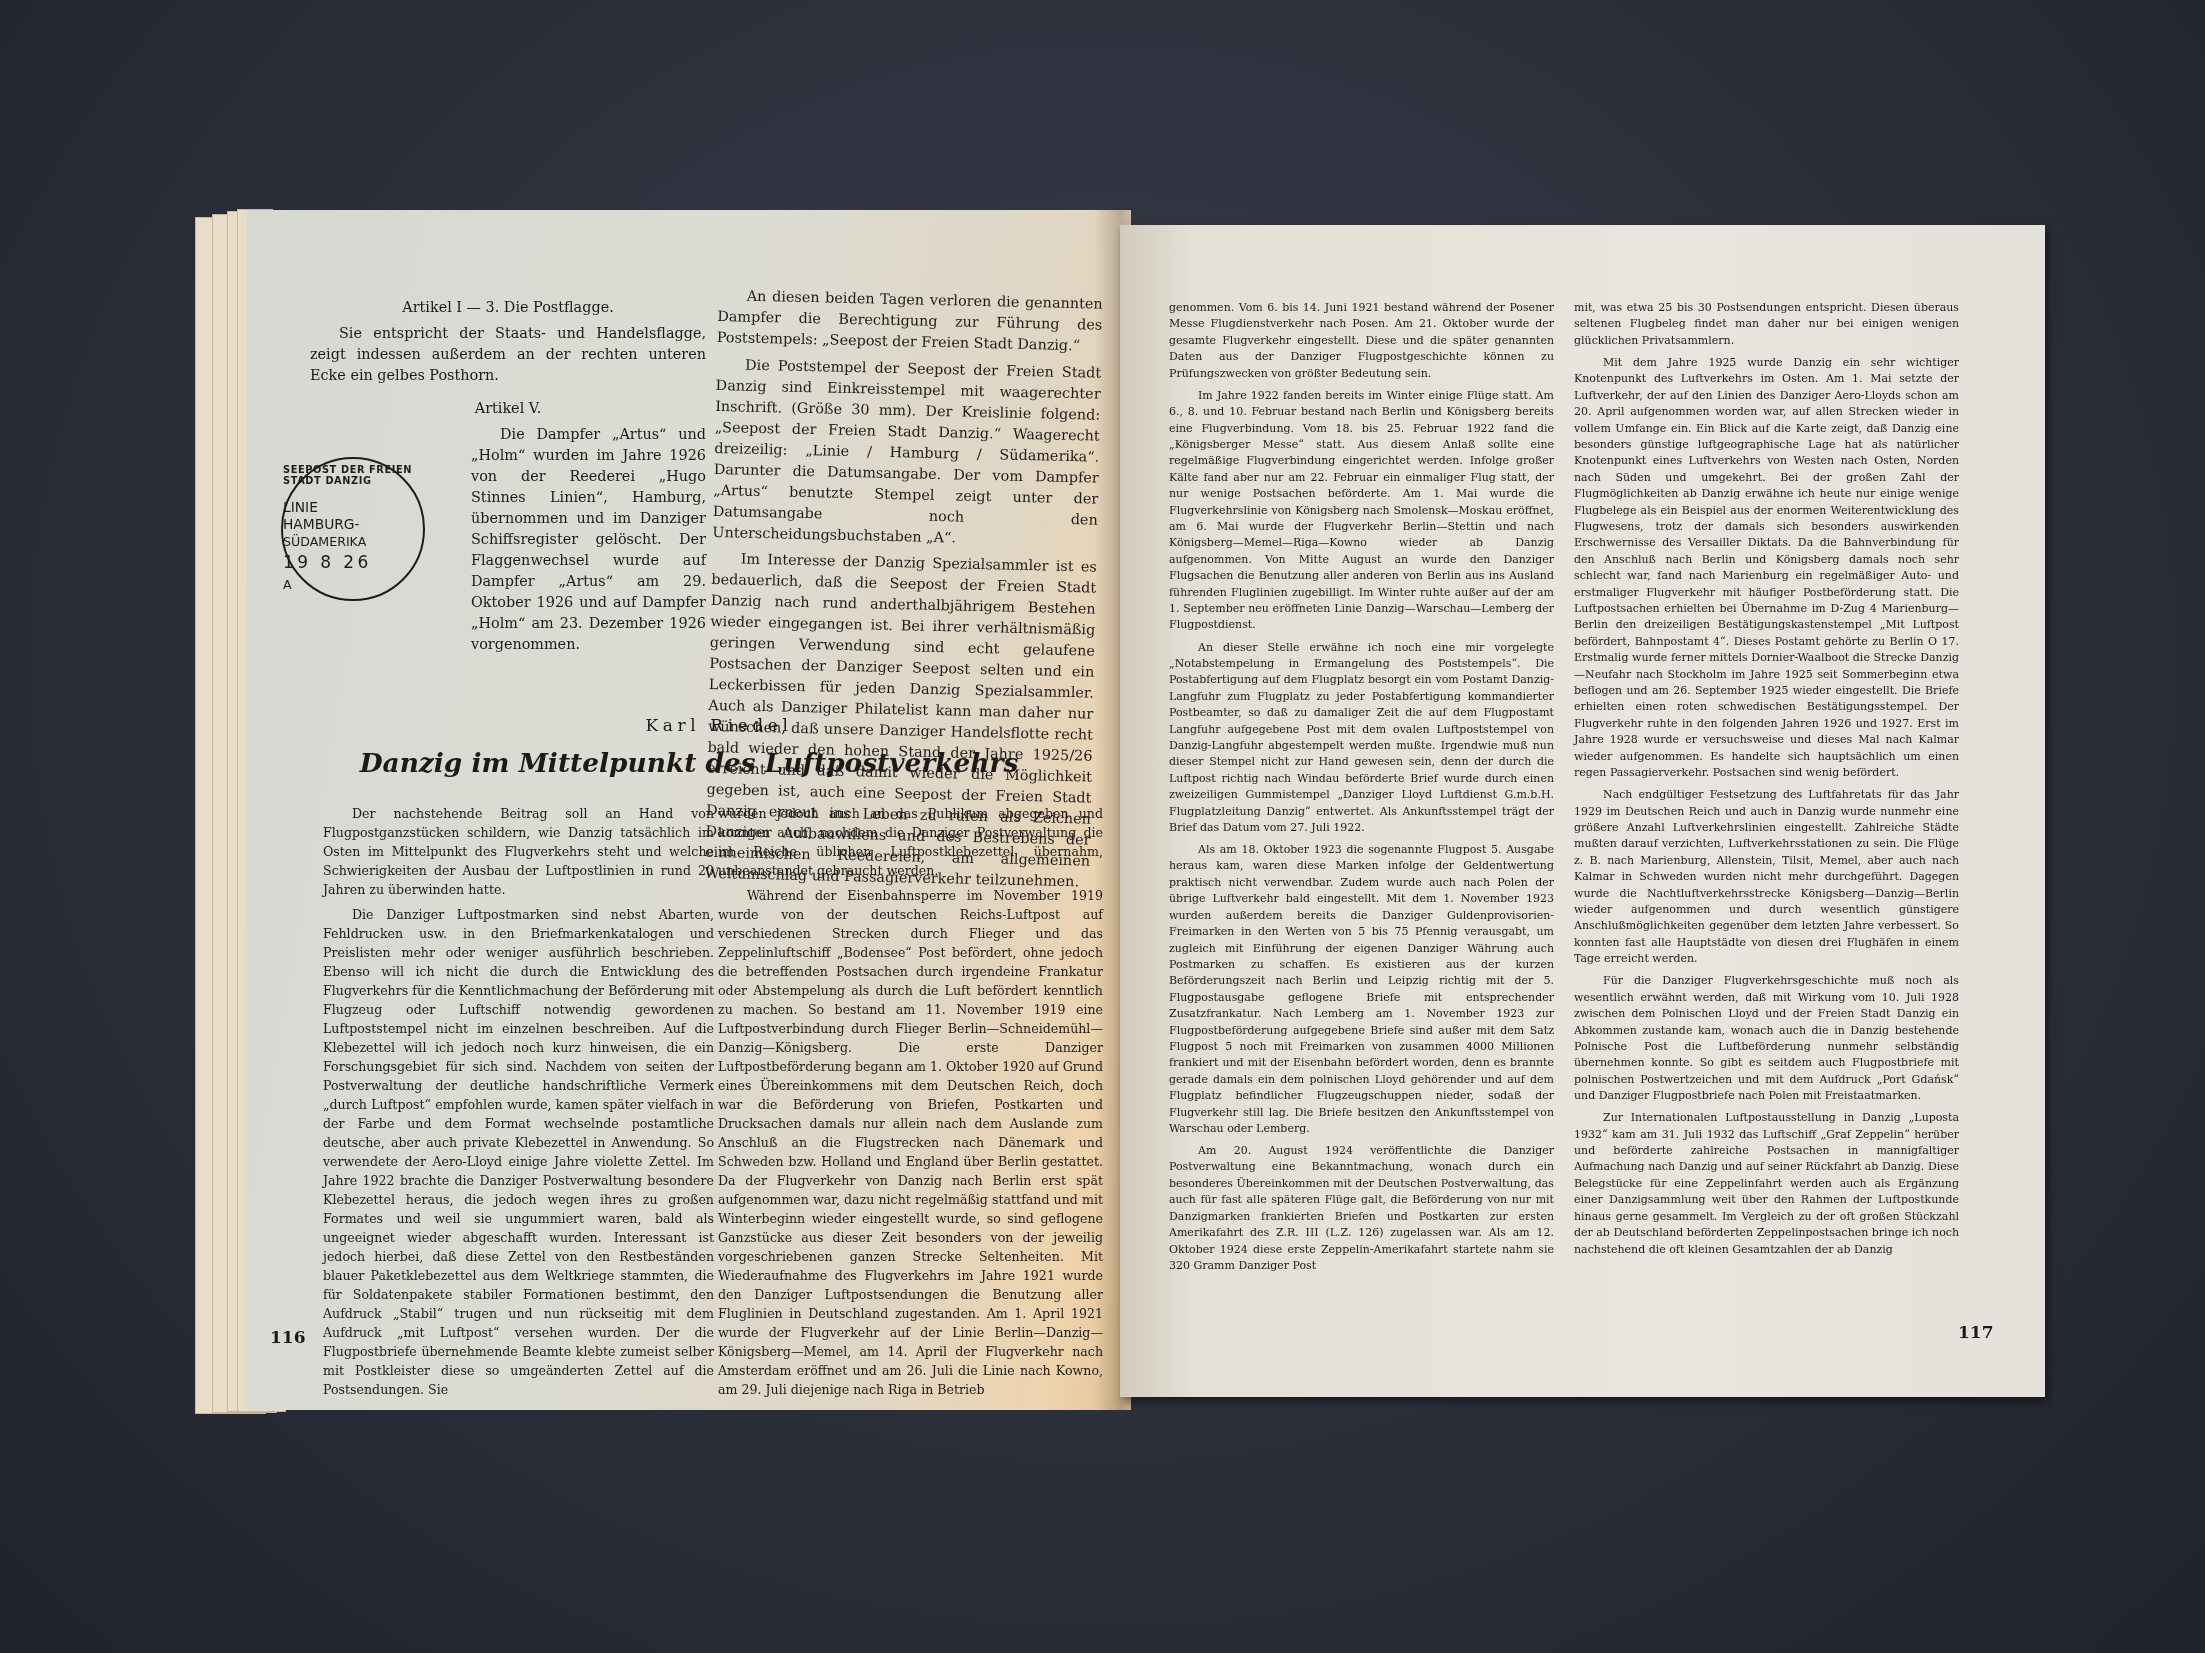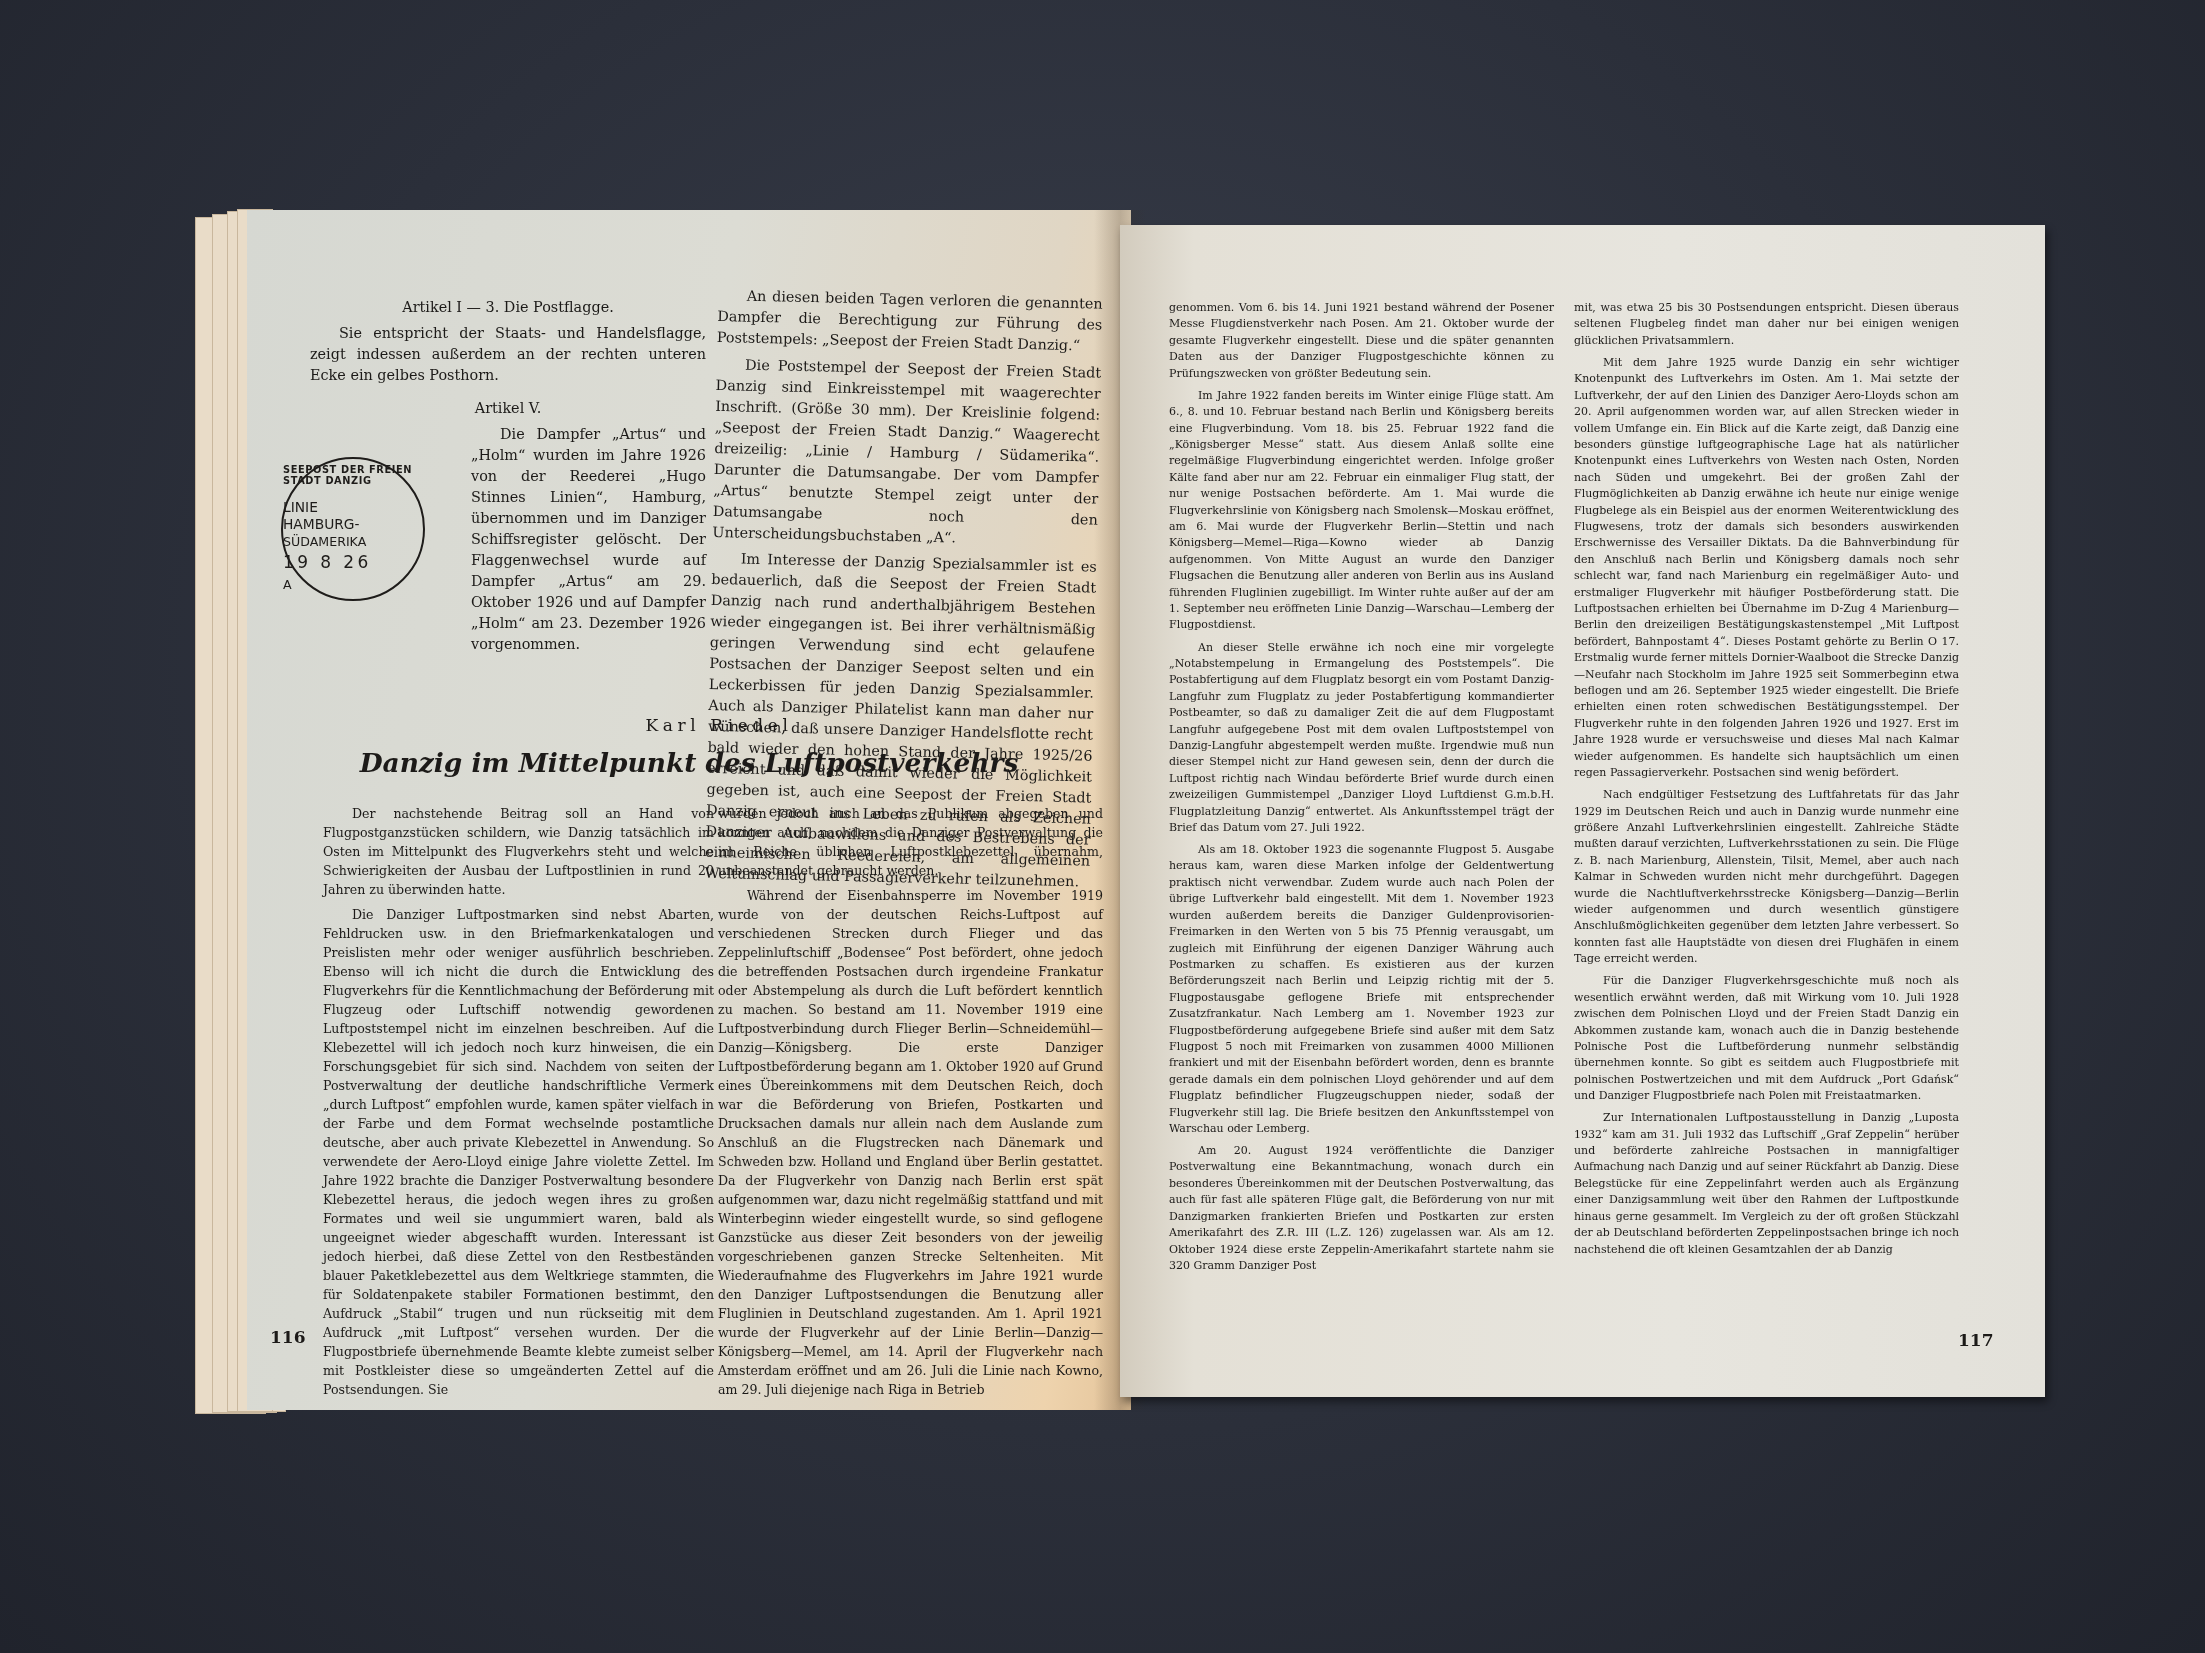--- a/index.html
+++ b/index.html
@@ -113,15 +113,15 @@
   </div>
 
   <div class="col" style="left:454px; top:75px; width:385px; font-size:11px; line-height:16.4px;">
     <p class="noindent">mit, was etwa 25 bis 30 Postsendungen entspricht. Diesen überaus seltenen Flugbeleg findet man daher nur bei einigen wenigen glücklichen Privatsammlern.</p>
     <p>Mit dem Jahre 1925 wurde Danzig ein sehr wichtiger Knotenpunkt des Luftverkehrs im Osten. Am 1. Mai setzte der Luftverkehr, der auf den Linien des Danziger Aero-Lloyds schon am 20. April aufgenommen worden war, auf allen Strecken wieder in vollem Umfange ein. Ein Blick auf die Karte zeigt, daß Danzig eine besonders günstige luftgeographische Lage hat als natürlicher Knotenpunkt eines Luftverkehrs von Westen nach Osten, Norden nach Süden und umgekehrt. Bei der großen Zahl der Flugmöglichkeiten ab Danzig erwähne ich heute nur einige wenige Flugbelege als ein Beispiel aus der enormen Weiterentwicklung des Flugwesens, trotz der damals sich besonders auswirkenden Erschwernisse des Versailler Diktats. Da die Bahnverbindung für den Anschluß nach Berlin und Königsberg damals noch sehr schlecht war, fand nach Marienburg ein regelmäßiger Auto- und erstmaliger Flugverkehr mit häufiger Postbeförderung statt. Die Luftpostsachen erhielten bei Übernahme im D-Zug 4 Marienburg—Berlin den dreizeiligen Bestätigungskastenstempel „Mit Luftpost befördert, Bahnpostamt 4“. Dieses Postamt gehörte zu Berlin O 17. Erstmalig wurde ferner mittels Dornier-Waalboot die Strecke Danzig—Neufahr nach Stockholm im Jahre 1925 seit Sommerbeginn etwa beflogen und am 26. September 1925 wieder eingestellt. Die Briefe erhielten einen roten schwedischen Bestätigungsstempel. Der Flugverkehr ruhte in den folgenden Jahren 1926 und 1927. Erst im Jahre 1928 wurde er versuchsweise und dieses Mal nach Kalmar wieder aufgenommen. Es handelte sich hauptsächlich um einen regen Passagierverkehr. Postsachen sind wenig befördert.</p>
     <p>Nach endgültiger Festsetzung des Luftfahretats für das Jahr 1929 im Deutschen Reich und auch in Danzig wurde nunmehr eine größere Anzahl Luftverkehrslinien eingestellt. Zahlreiche Städte mußten darauf verzichten, Luftverkehrsstationen zu sein. Die Flüge z. B. nach Marienburg, Allenstein, Tilsit, Memel, aber auch nach Kalmar in Schweden wurden nicht mehr durchgeführt. Dagegen wurde die Nachtluftverkehrsstrecke Königsberg—Danzig—Berlin wieder aufgenommen und durch wesentlich günstigere Anschlußmöglichkeiten gegenüber dem letzten Jahre verbessert. So konnten fast alle Hauptstädte von diesen drei Flughäfen in einem Tage erreicht werden.</p>
     <p>Für die Danziger Flugverkehrsgeschichte muß noch als wesentlich erwähnt werden, daß mit Wirkung vom 10. Juli 1928 zwischen dem Polnischen Lloyd und der Freien Stadt Danzig ein Abkommen zustande kam, wonach auch die in Danzig bestehende Polnische Post die Luftbeförderung nunmehr selbständig übernehmen konnte. So gibt es seitdem auch Flugpostbriefe mit polnischen Postwertzeichen und mit dem Aufdruck „Port Gdańsk“ und Danziger Flugpostbriefe nach Polen mit Freistaatmarken.</p>
     <p>Zur Internationalen Luftpostausstellung in Danzig „Luposta 1932“ kam am 31. Juli 1932 das Luftschiff „Graf Zeppelin“ herüber und beförderte zahlreiche Postsachen in mannigfaltiger Aufmachung nach Danzig und auf seiner Rückfahrt ab Danzig. Diese Belegstücke für eine Zeppelinfahrt werden auch als Ergänzung einer Danzigsammlung weit über den Rahmen der Luftpostkunde hinaus gerne gesammelt. Im Vergleich zu der oft großen Stückzahl der ab Deutschland beförderten Zeppelinpostsachen bringe ich noch nachstehend die oft kleinen Gesamtzahlen der ab Danzig</p>
   </div>
 
-  <div class="pagenum" style="left:838px; top:1097px;margin-top:8px;">117</div>
+  <div class="pagenum" style="left:838px; top:1097px;">117</div>
 </div>
 
 
 </body></html>

